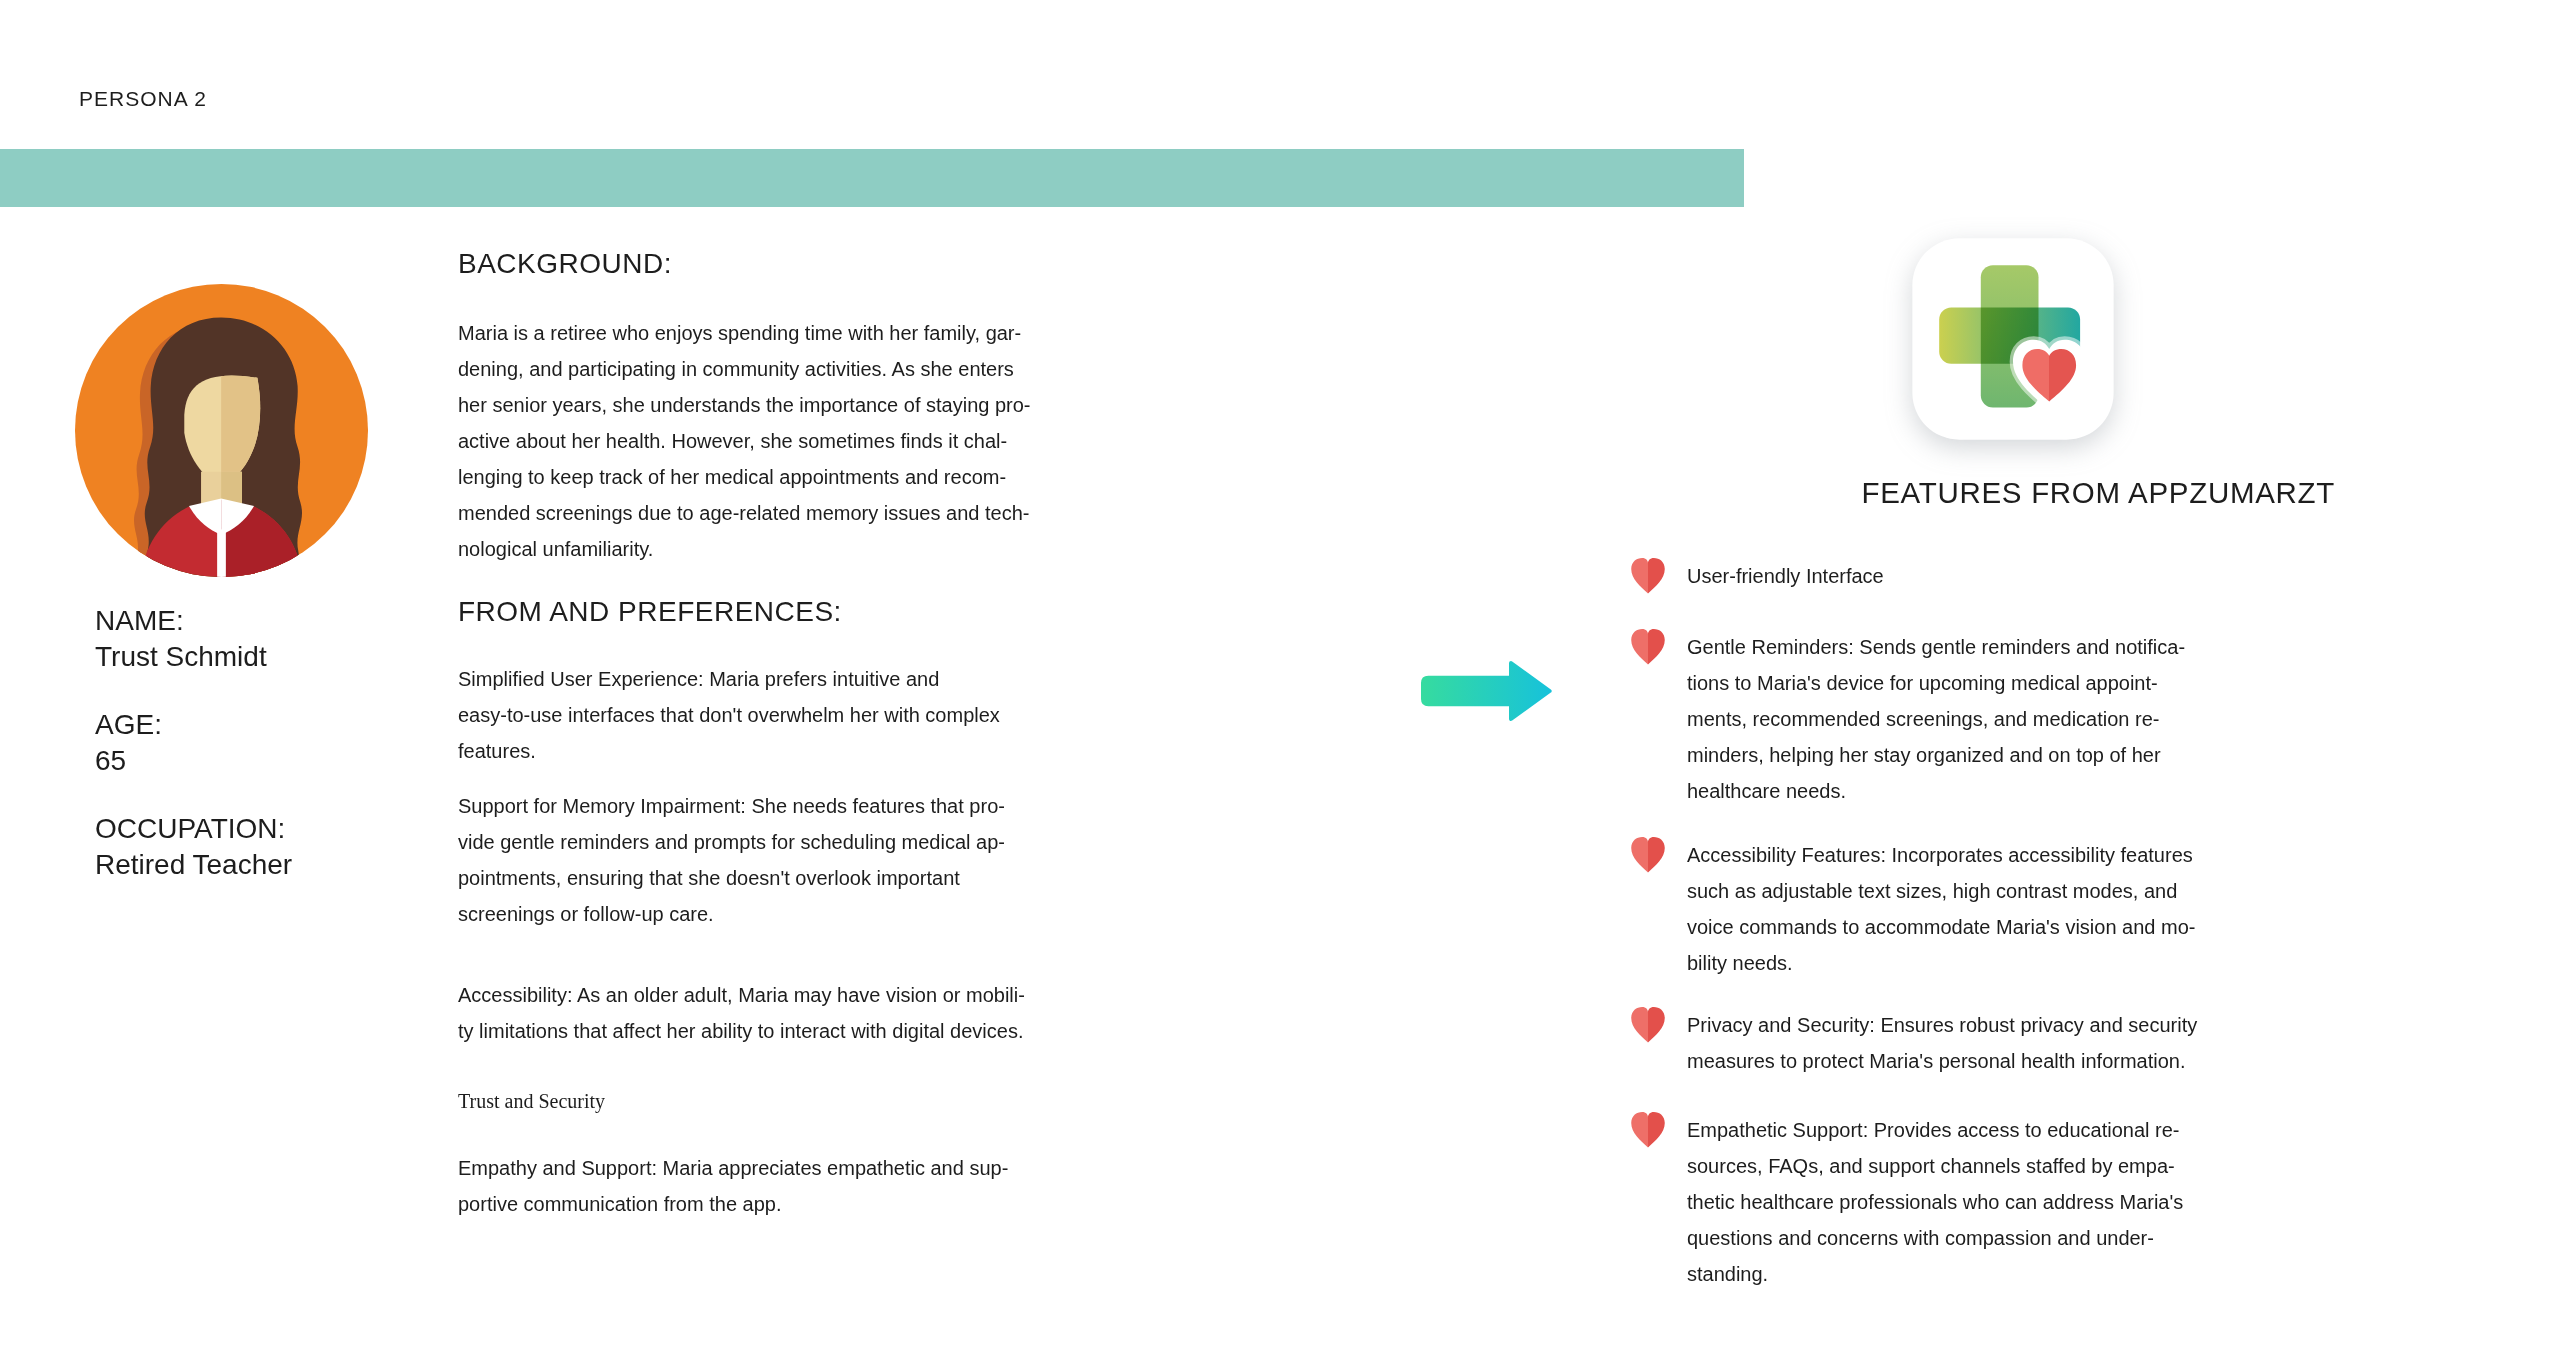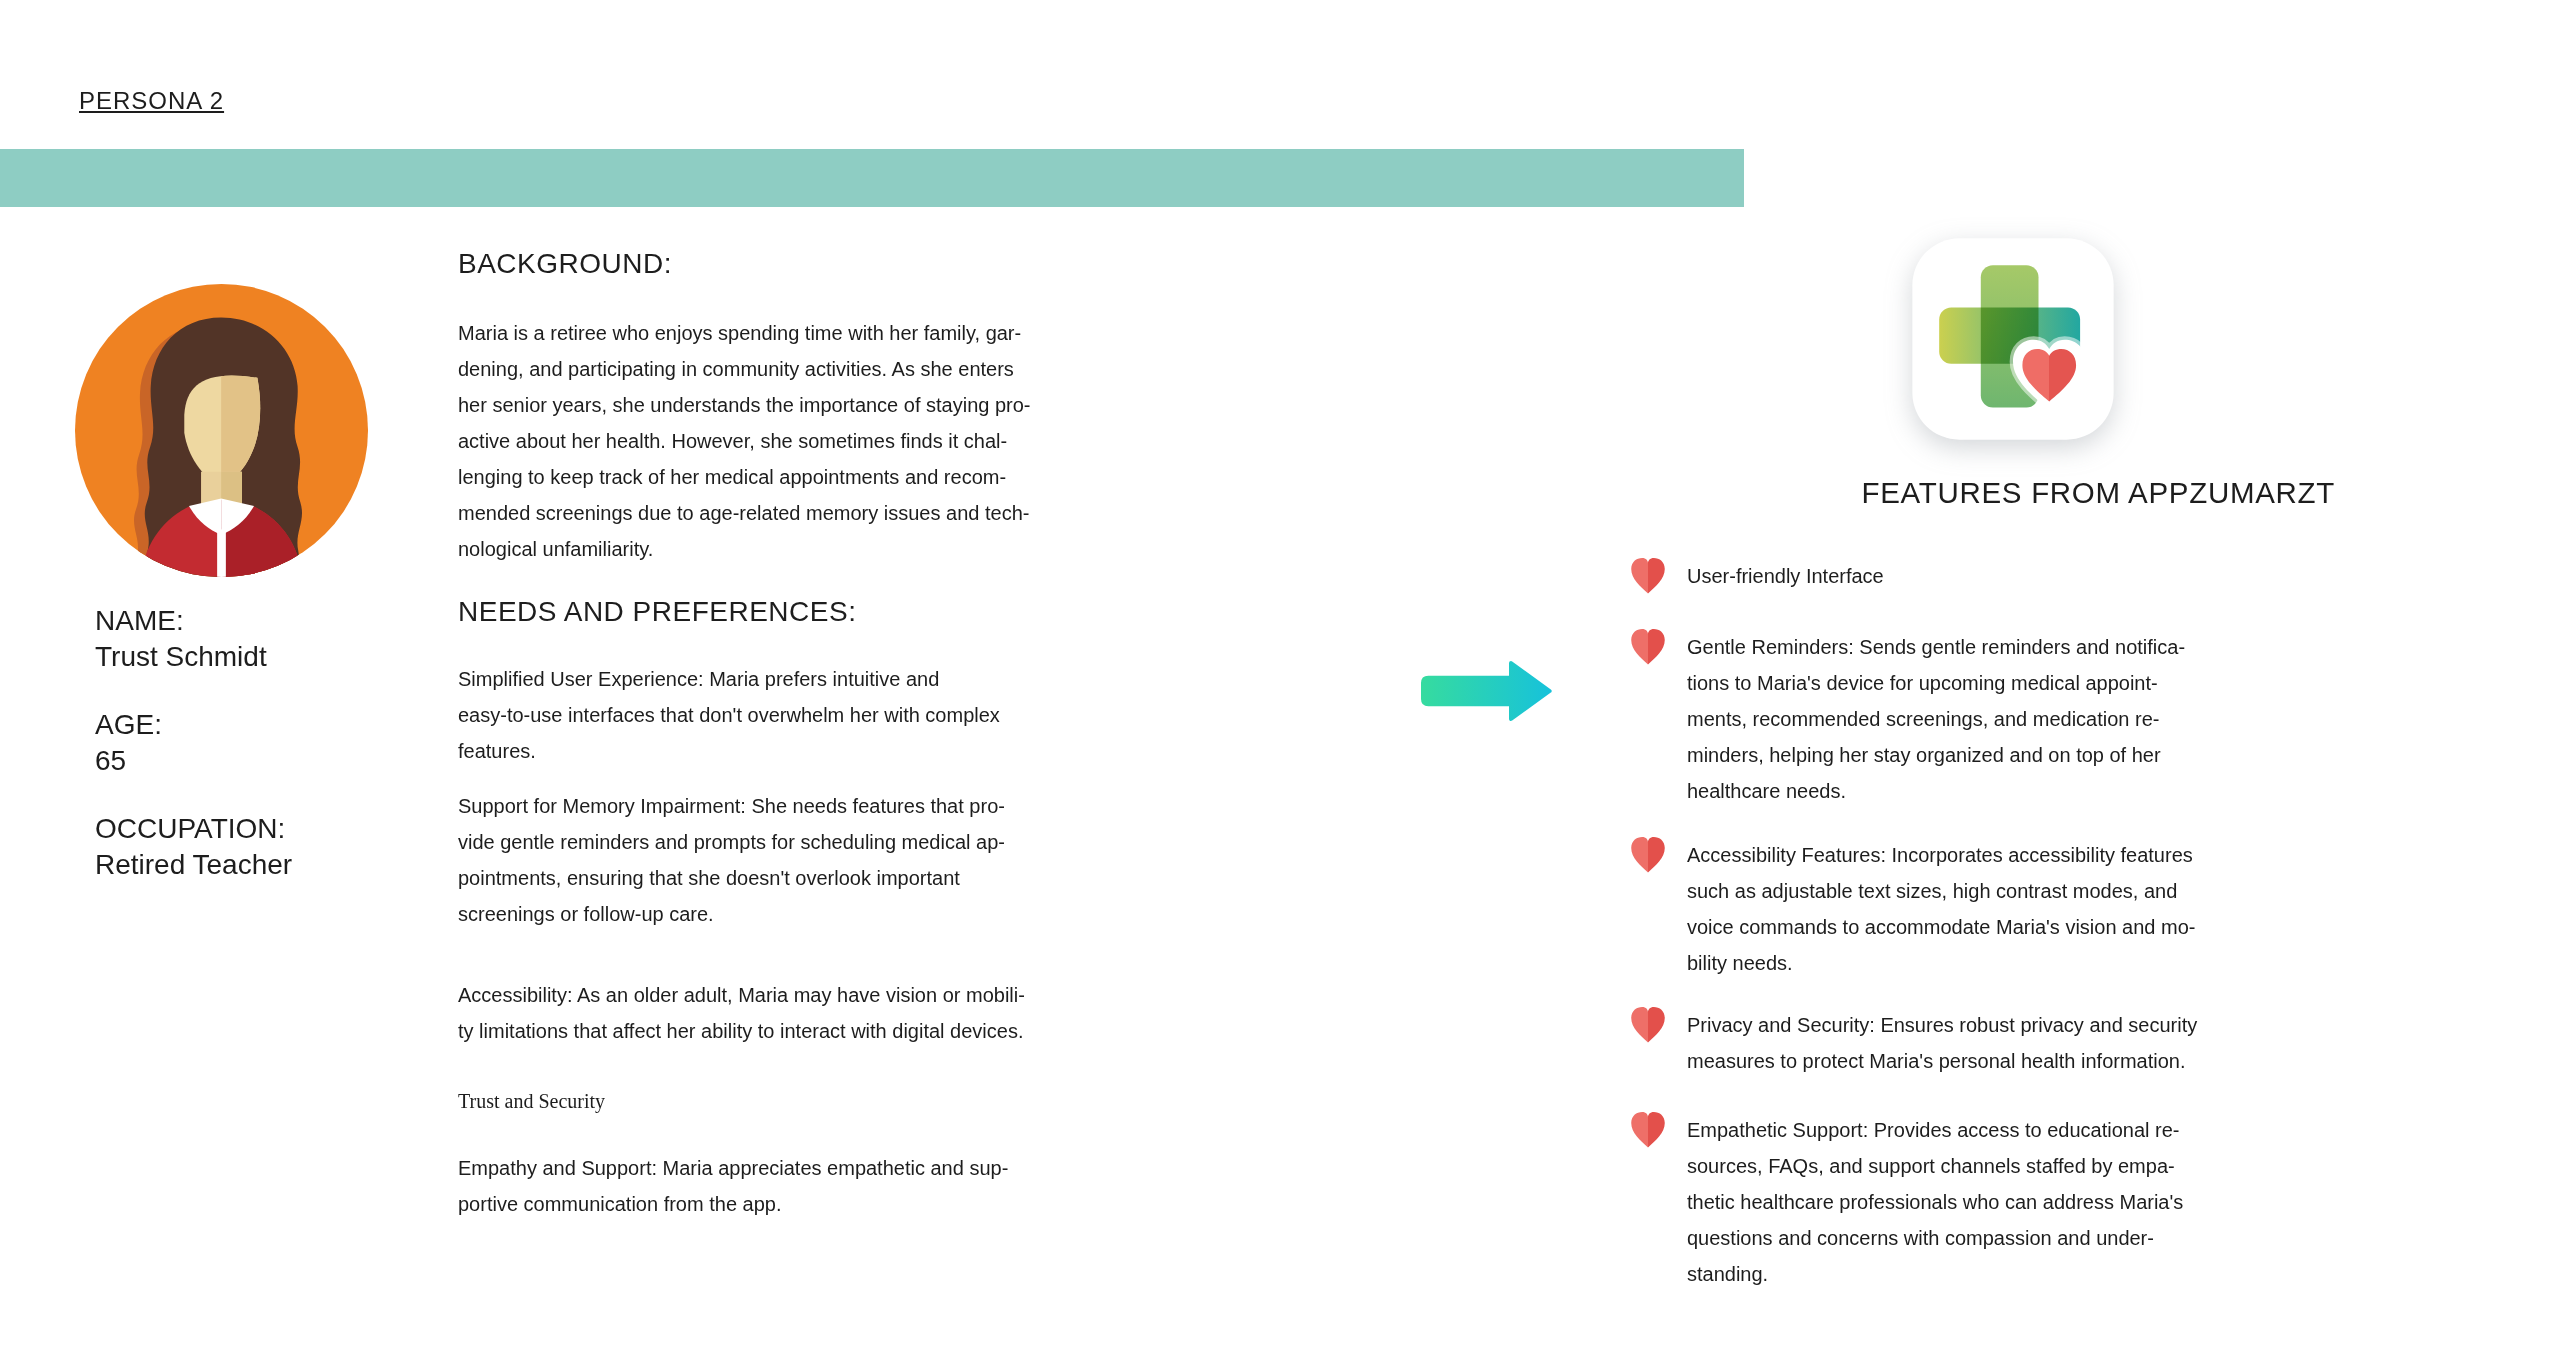--- a/index.html
+++ b/index.html
@@ -5,21 +5,21 @@
   * { margin:0; padding:0; box-sizing:border-box; }
   html,body { background:#ffffff; }
   body {
     width:2576px; height:1349px;
     font-family:"Liberation Sans", sans-serif;
     color:#1d1d1d;
     position:relative;
     overflow:hidden;
   }
   .abs { position:absolute; }
-  .caps-label { font-size:24px; letter-spacing:1px; font-weight:500;text-decoration:underline; }
+  .caps-label { font-size:21px; letter-spacing:1px; font-weight:500; }
   .h-label { font-size:28px; letter-spacing:0.5px; font-weight:400; }
   .lines { font-size:20px; line-height:36px; white-space:pre; font-weight:400; }
   .info-lines { font-size:28px; line-height:36px; white-space:pre; font-weight:400; }
 
   #banner { left:0; top:149px; width:1744px; height:58px; background:#8ECDC3; }
 
   #persona-label { left:79px; top:87px; }
 
   #avatar { left:75px; top:284px; width:293px; height:293px; }
 
@@ -112,21 +112,21 @@
 
 <div id="bg-heading" class="abs h-label">BACKGROUND:</div>
 <div id="bg-para" class="abs lines">Maria is a retiree who enjoys spending time with her family, gar-
 dening, and participating in community activities. As she enters
 her senior years, she understands the importance of staying pro-
 active about her health. However, she sometimes finds it chal-
 lenging to keep track of her medical appointments and recom-
 mended screenings due to age-related memory issues and tech-
 nological unfamiliarity.</div>
 
-<div id="needs-heading" class="abs h-label">NEEDS AND PREFERENCES:</div>
+<div id="needs-heading" class="abs h-label">FROM AND PREFERENCES:</div>
 <div id="needs-p1" class="abs lines">Simplified User Experience: Maria prefers intuitive and
 easy-to-use interfaces that don't overwhelm her with complex
 features.</div>
 <div id="needs-p2" class="abs lines">Support for Memory Impairment: She needs features that pro-
 vide gentle reminders and prompts for scheduling medical ap-
 pointments, ensuring that she doesn't overlook important
 screenings or follow-up care.</div>
 <div id="needs-p3" class="abs lines">Accessibility: As an older adult, Maria may have vision or mobili-
 ty limitations that affect her ability to interact with digital devices.</div>
 <div id="needs-p4" class="abs lines">Trust and Security</div>

